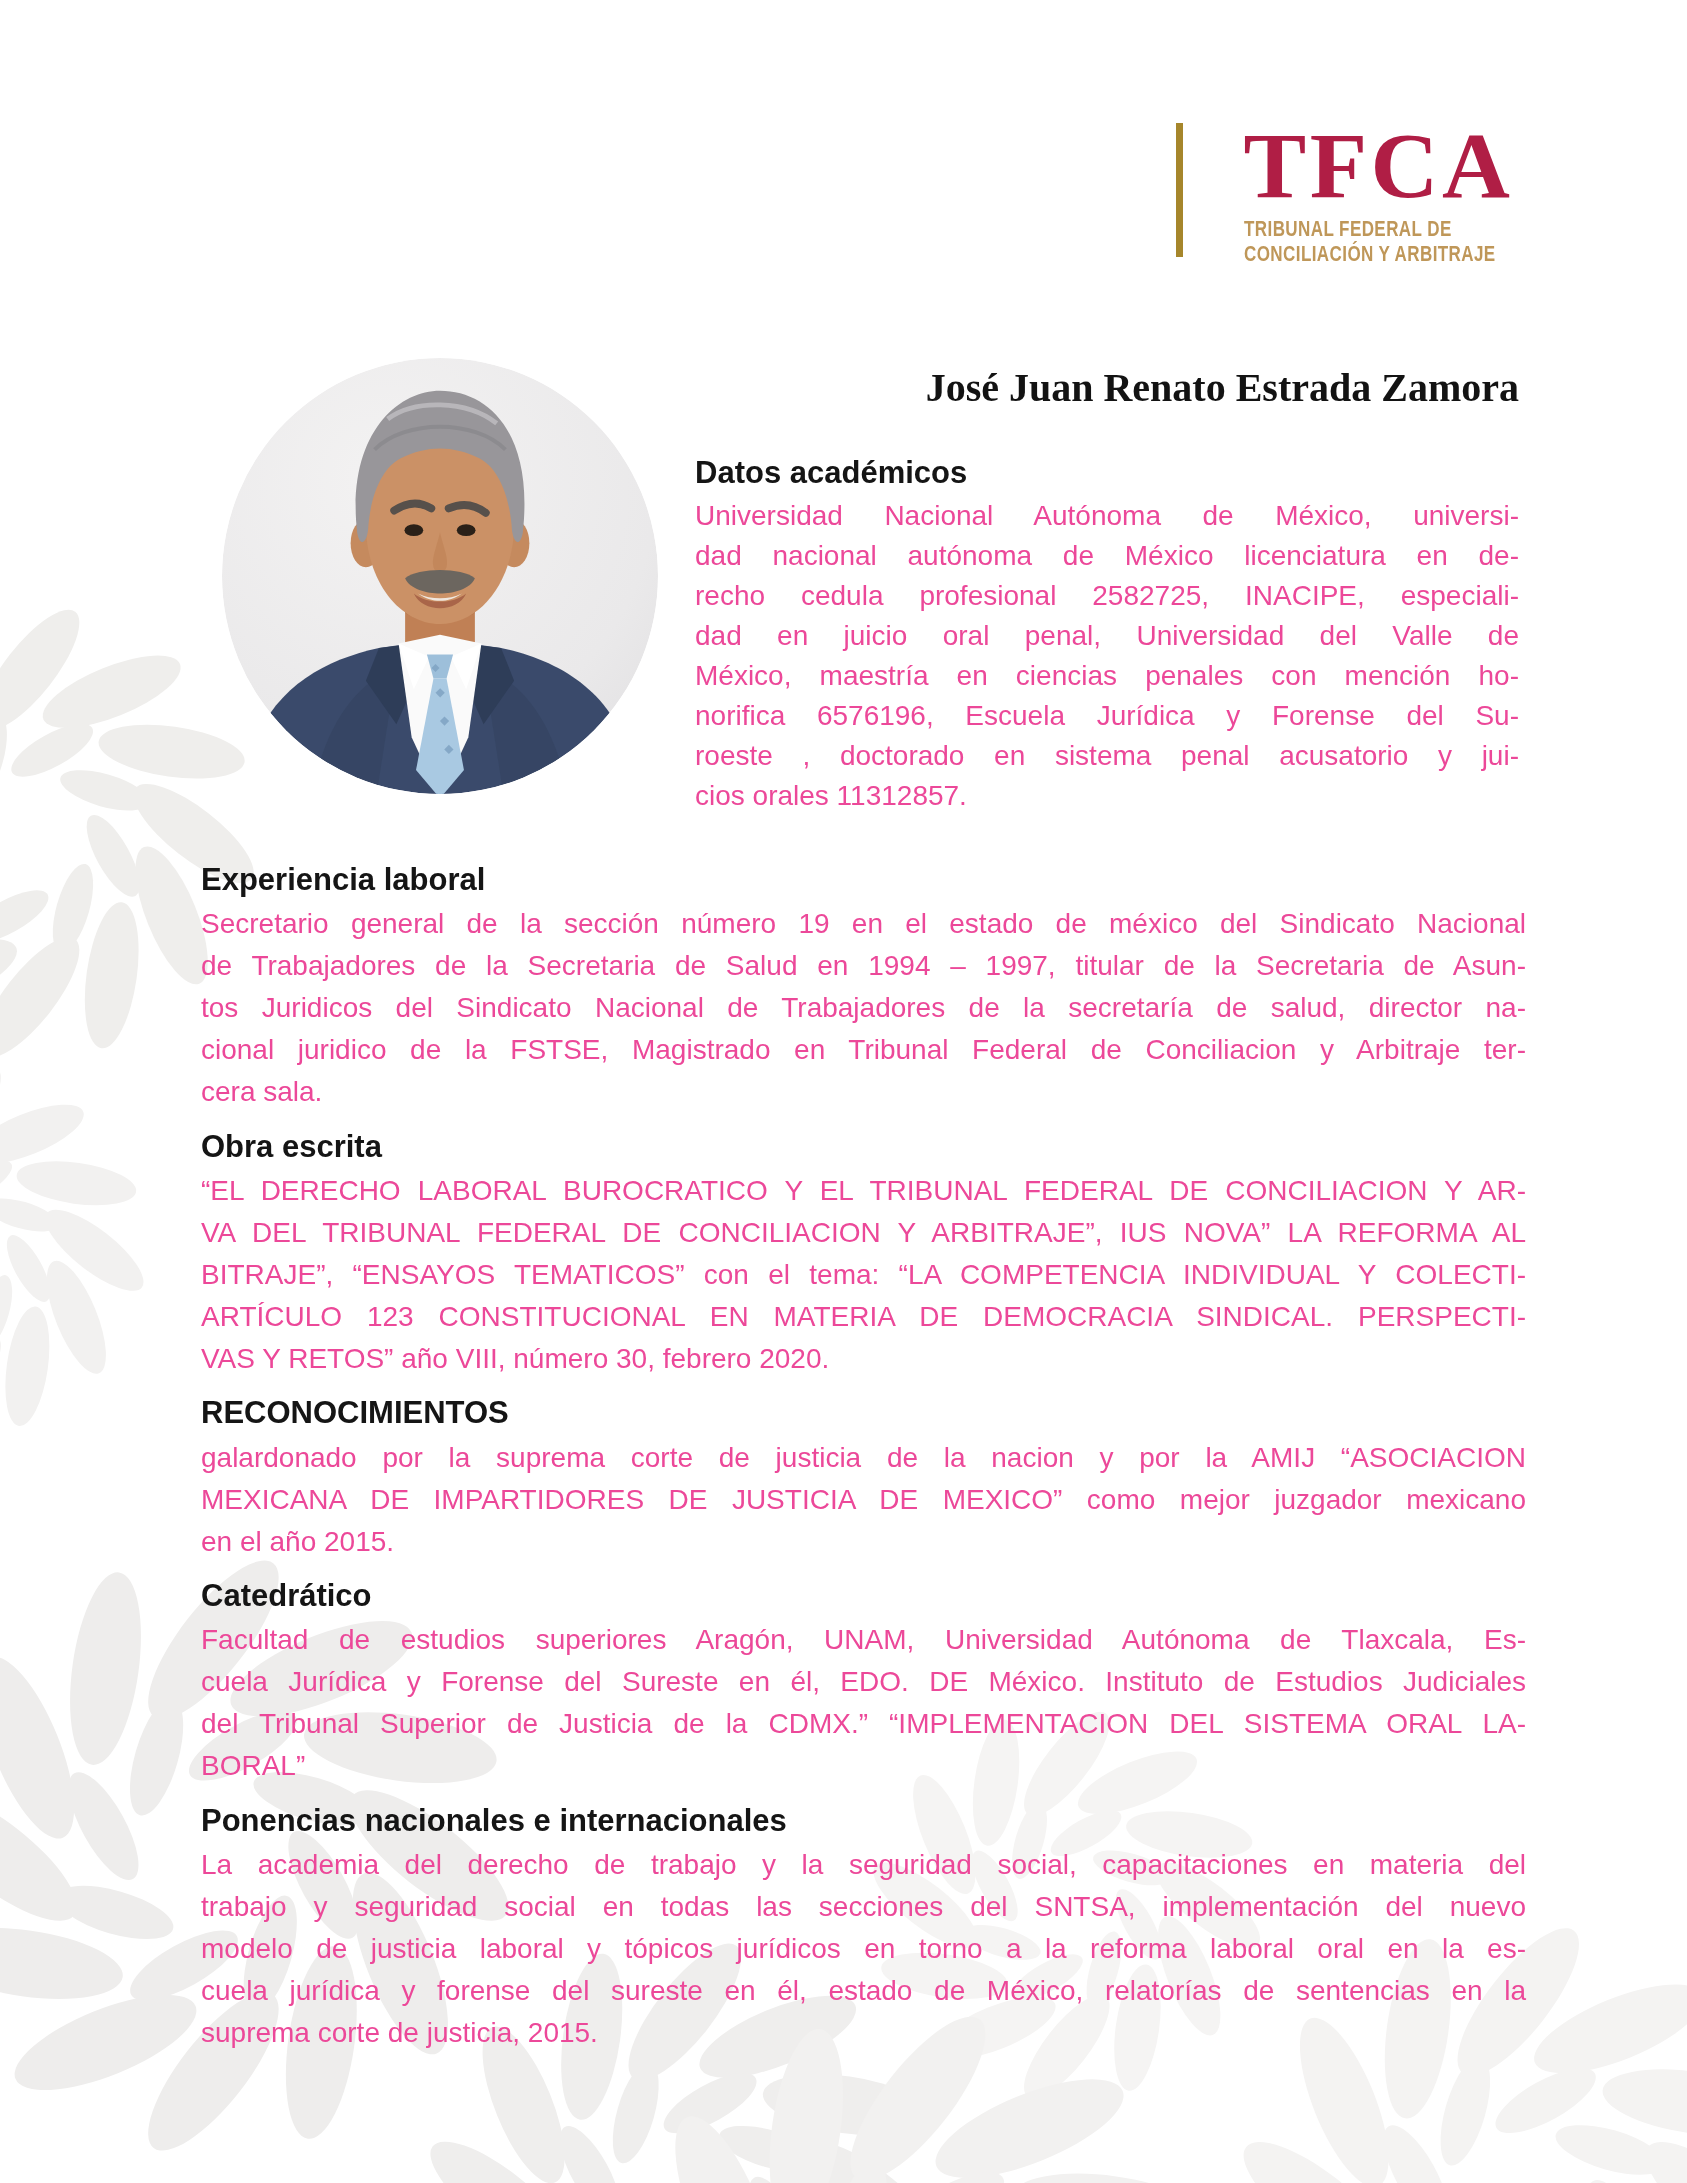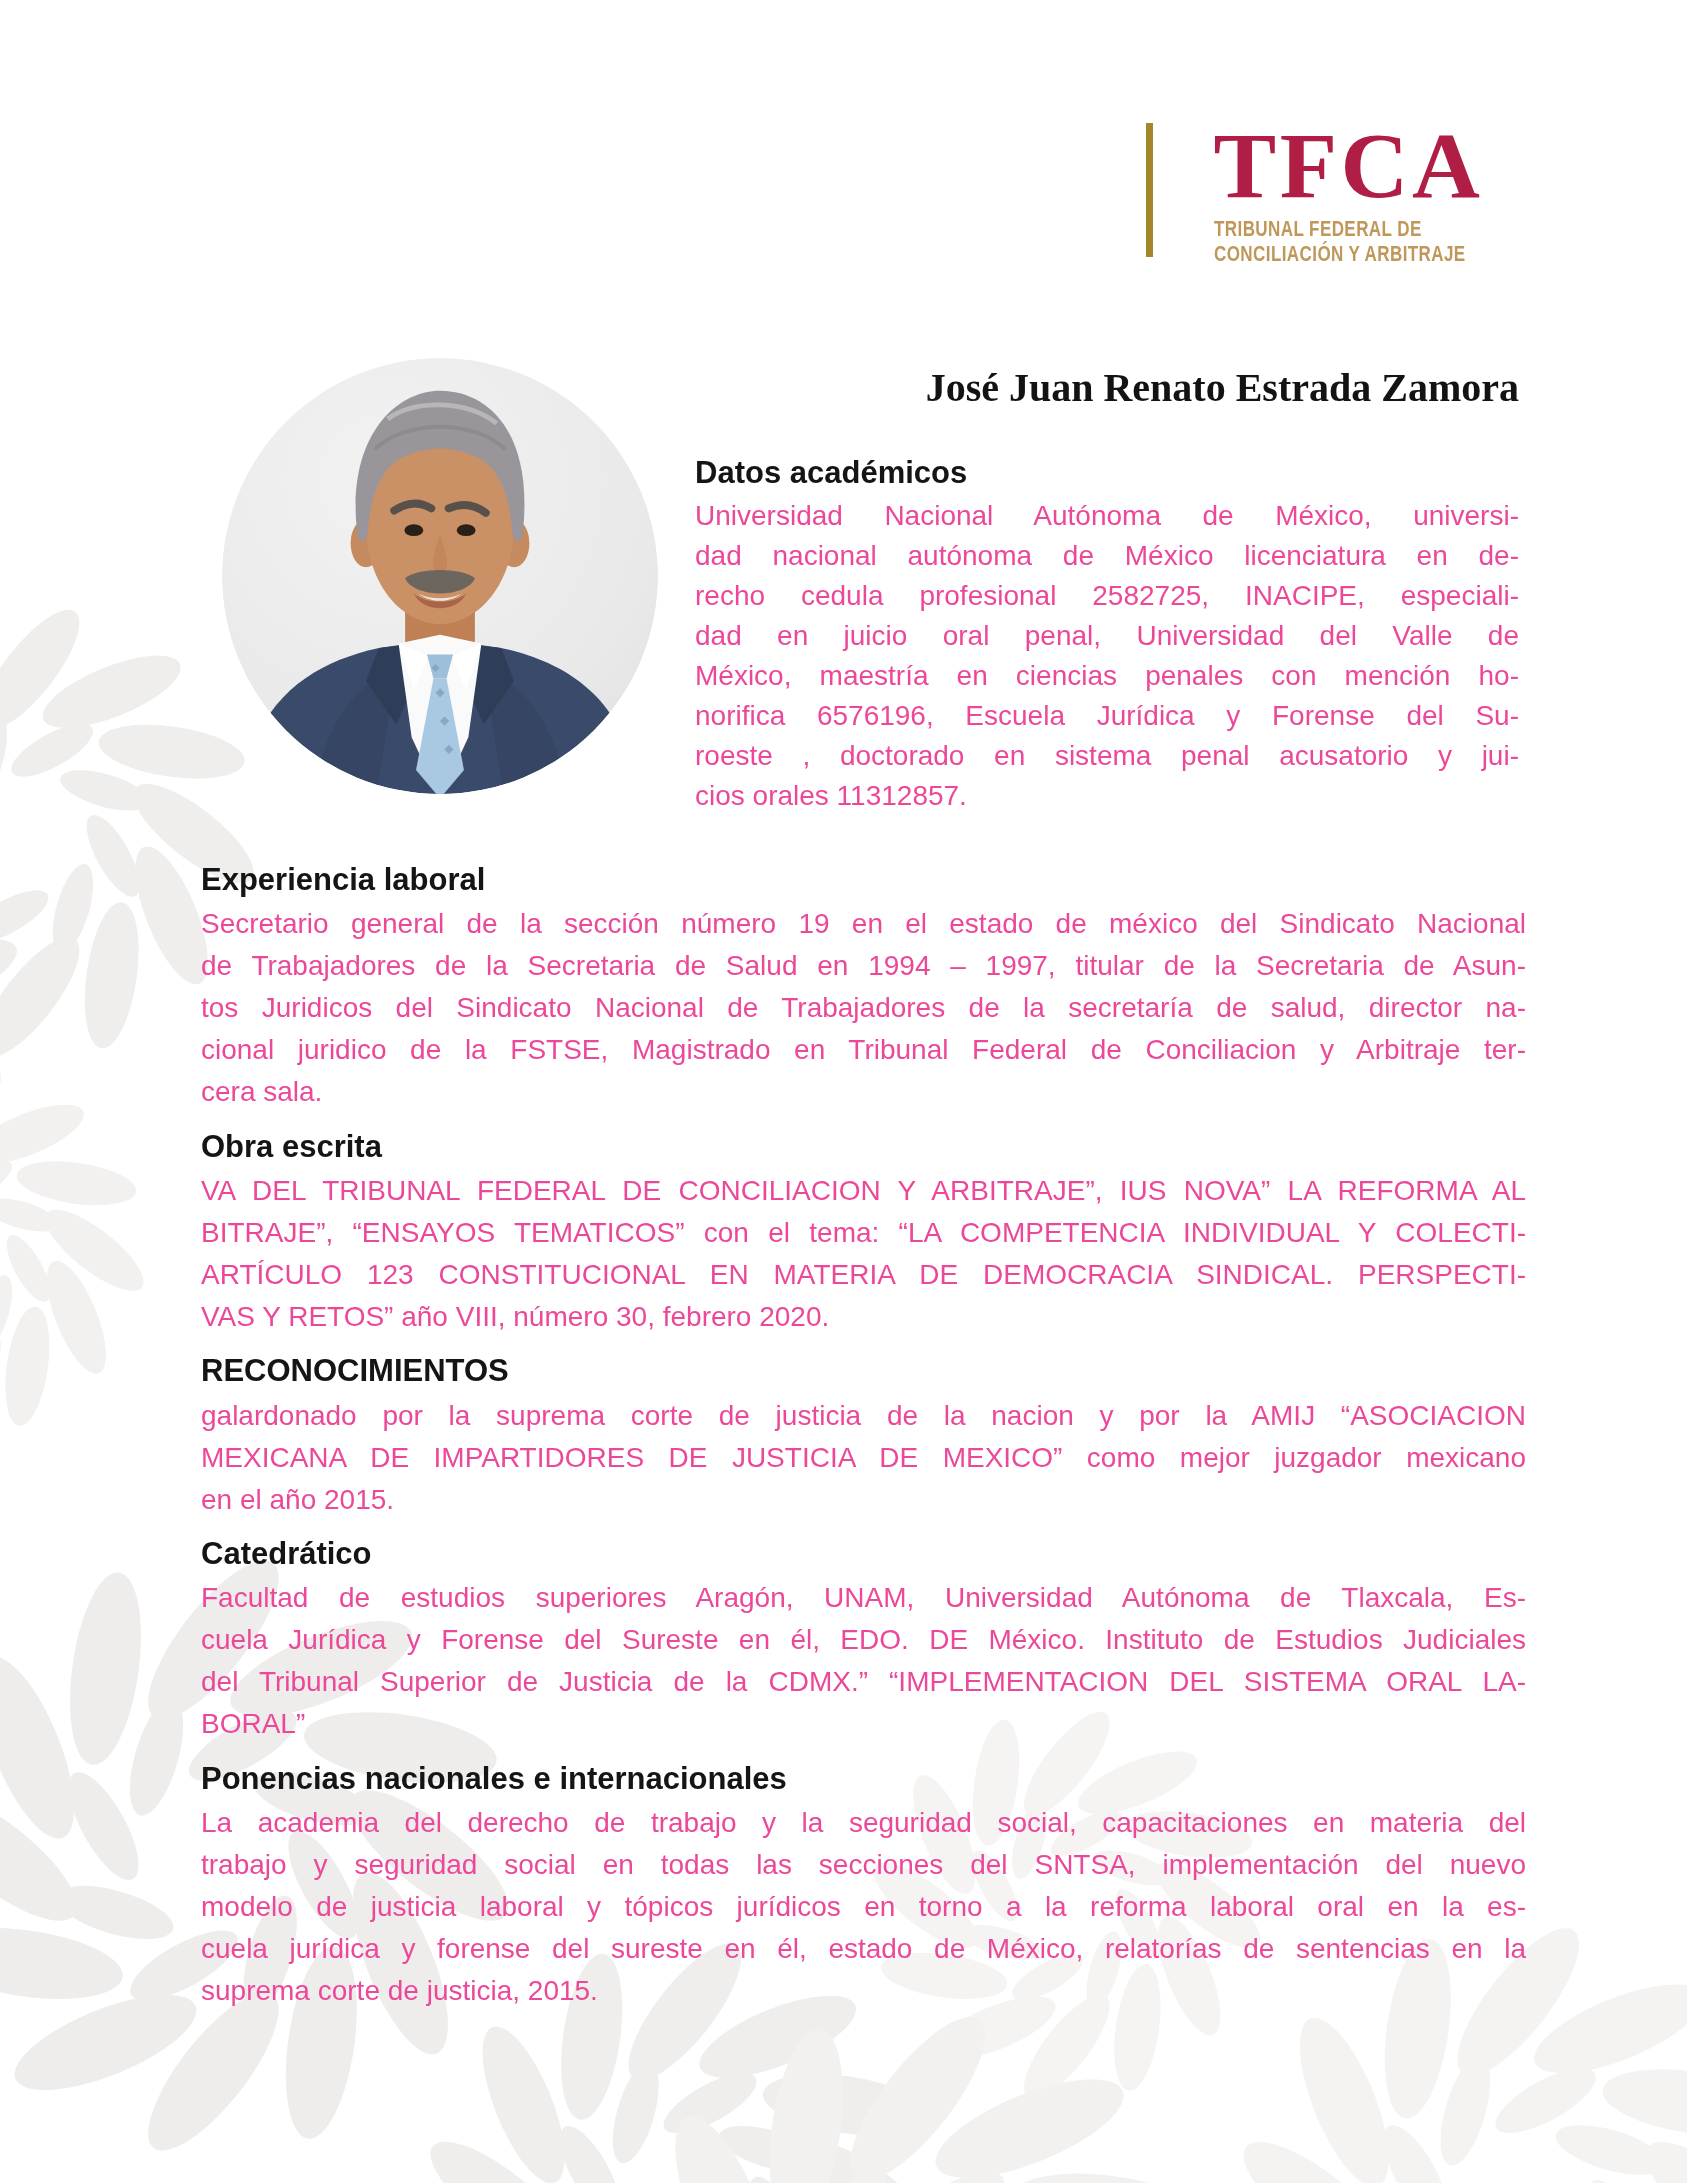--- a/index.html
+++ b/index.html
@@ -7,21 +7,21 @@
     position:relative;
     width:1687px;height:2183px;
     background:#ffffff;
     overflow:hidden;
     font-family:"Liberation Sans","DejaVu Sans",sans-serif;
     color:#1d1d1d;
   }
   .watermark{position:absolute;left:0;top:0;width:1687px;height:2183px;}
 
   
-  .logo{position:absolute;left:1146px;top:118px;display:flex;}
+  .logo{position:absolute;left:1176px;top:118px;display:flex;}
   .logo-bar{width:6.5px;height:134px;background:#a6862b;margin-top:5px;}
   .logo-text{margin-left:61px;}
   .logo-acronym{
     font-family:"Liberation Serif","DejaVu Serif",serif;
     font-weight:bold;font-size:94px;line-height:1;
     letter-spacing:3.5px;color:#b01e45;
   }
   .logo-sub{
     margin-top:5px;
     font-weight:bold;font-size:21.3px;line-height:1.16;letter-spacing:0.5px;
@@ -198,20 +198,21 @@
           <div class="line">Secretario general de la sección número 19 en el estado de méxico del Sindicato Nacional</div>
           <div class="line">de Trabajadores de la Secretaria de Salud en 1994 – 1997, titular de la Secretaria de Asun-</div>
           <div class="line">tos Juridicos del Sindicato Nacional de Trabajadores de la secretaría de salud, director na-</div>
           <div class="line">cional juridico de la FSTSE, Magistrado en Tribunal Federal de Conciliacion y Arbitraje ter-</div>
           <div class="line last">cera sala.</div>
         </div>
       </section>
       <section>
         <h2 class="sec-heading">Obra escrita</h2>
         <div class="para">
+          <div class="line">“EL DERECHO LABORAL BUROCRATICO Y EL TRIBUNAL FEDERAL DE CONCILIACION Y AR-</div>
           <div class="line">VA DEL TRIBUNAL FEDERAL DE CONCILIACION Y ARBITRAJE”, IUS NOVA” LA REFORMA AL</div>
           <div class="line">BITRAJE”, “ENSAYOS TEMATICOS” con el tema: “LA COMPETENCIA INDIVIDUAL Y COLECTI-</div>
           <div class="line">ARTÍCULO 123 CONSTITUCIONAL EN MATERIA DE DEMOCRACIA SINDICAL. PERSPECTI-</div>
           <div class="line last">VAS Y RETOS” año VIII, número 30, febrero 2020.</div>
         </div>
       </section>
       <section>
         <h2 class="sec-heading">RECONOCIMIENTOS</h2>
         <div class="para">
           <div class="line">galardonado por la suprema corte de justicia de la nacion y por la AMIJ “ASOCIACION</div>

